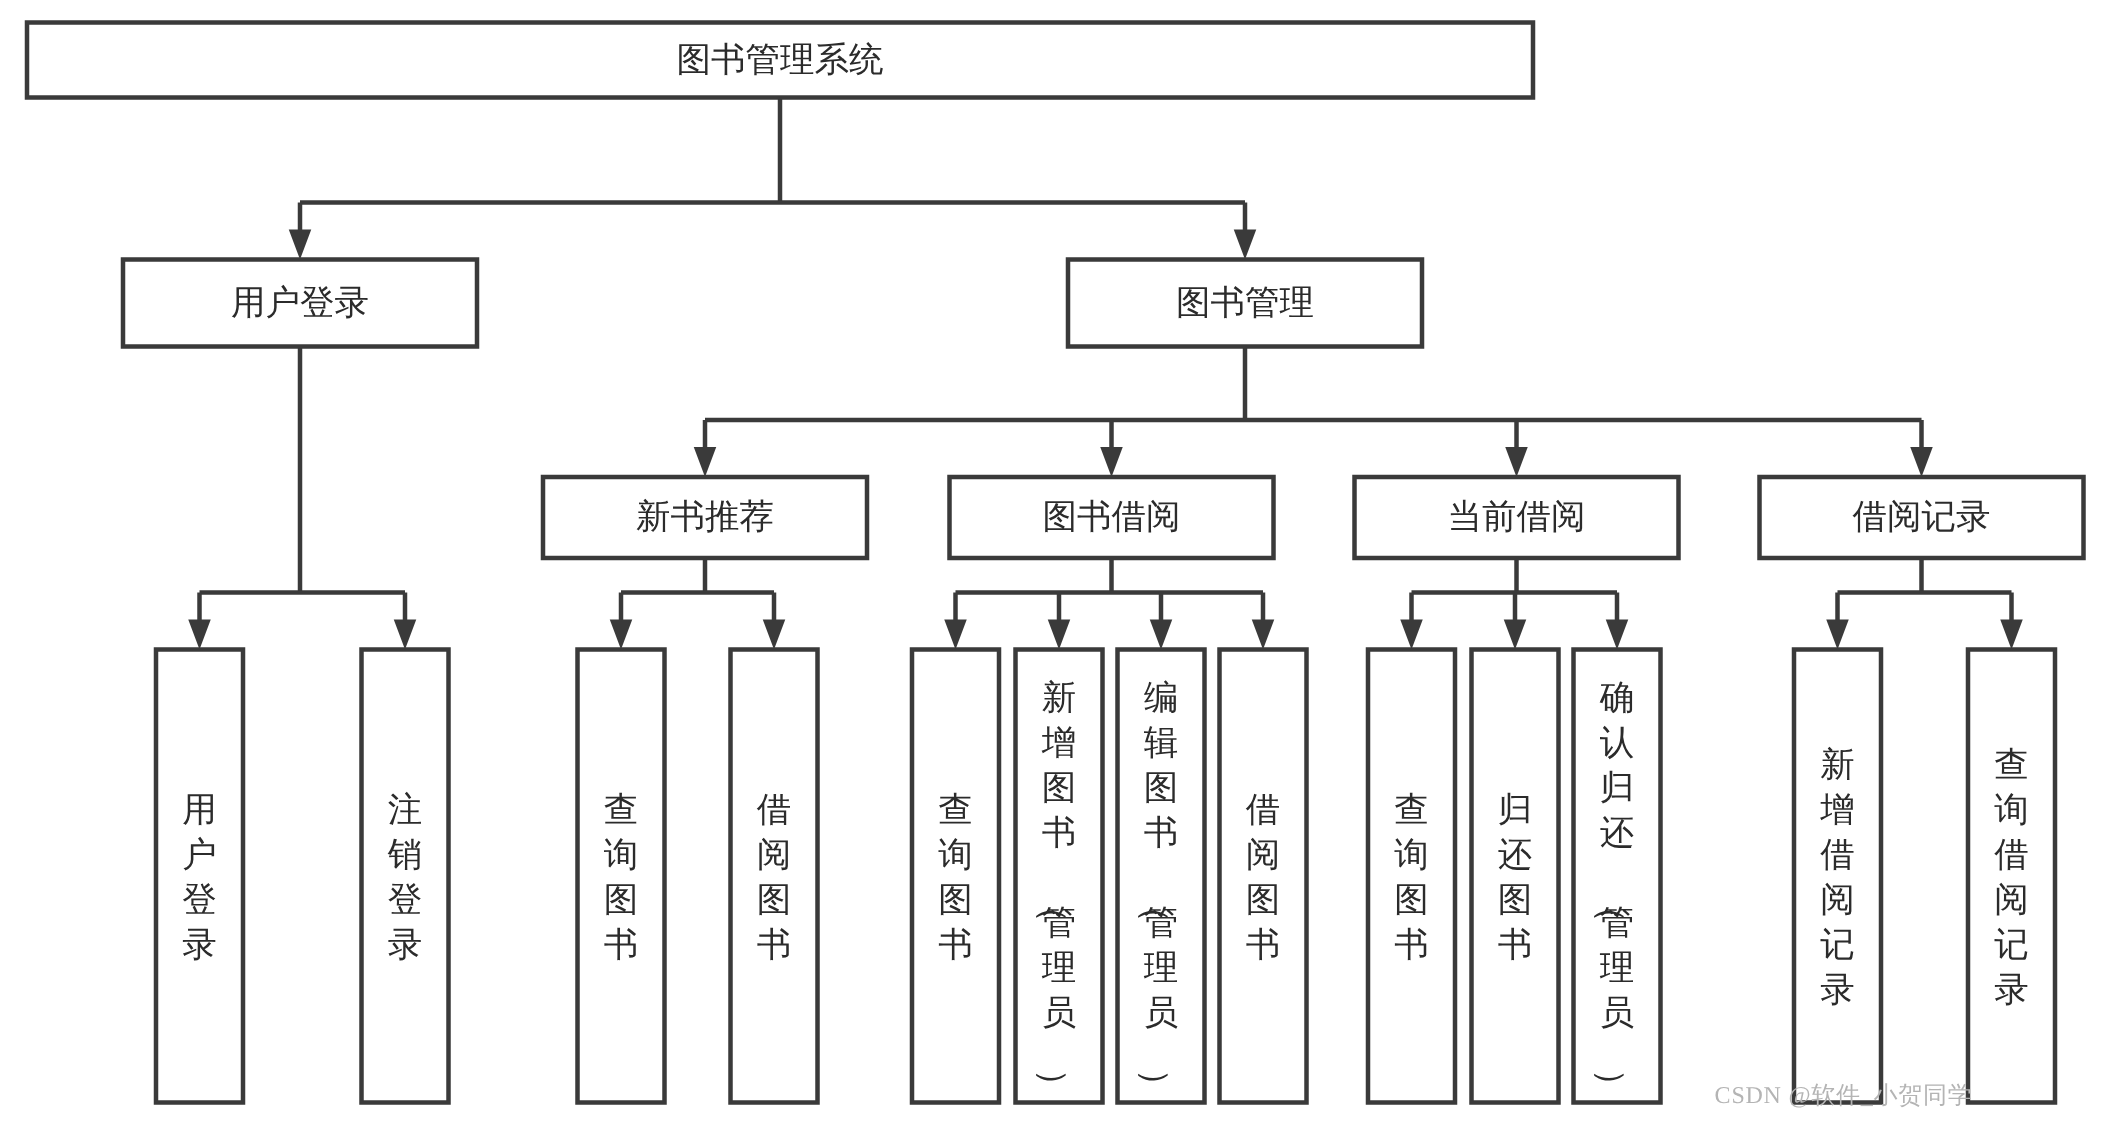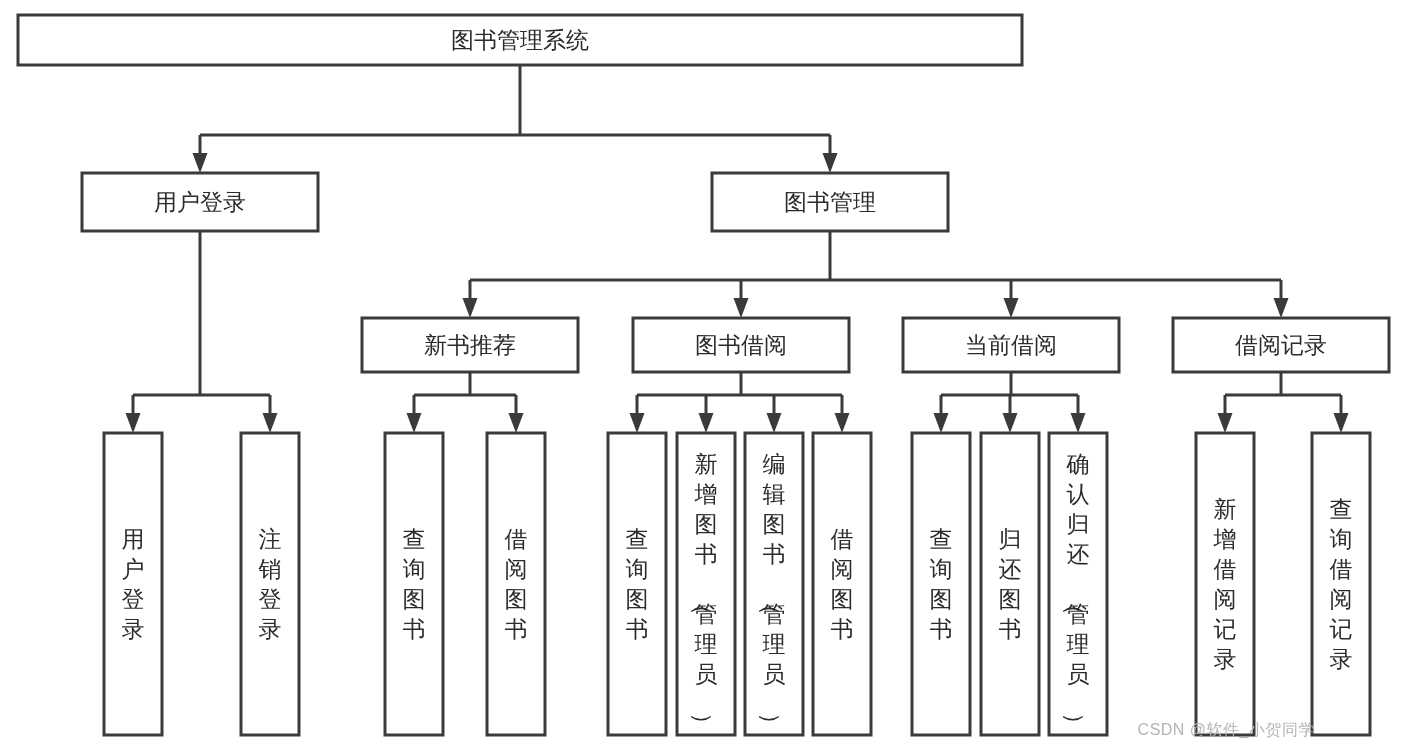--- a/index.html
+++ b/index.html
@@ -51,21 +51,21 @@
   .node-label-v {
     fill: #2b2b2b;
     font-family: "DejaVu Sans", "Liberation Sans", sans-serif;
     font-size: 23px;
     text-anchor: middle;
   }
   .watermark-text {
     position: absolute;
     right: 8px;
     bottom: 6px;
-    font-family: Liberation Sans, sans-serif;
+    font-family: Liberation Serif, serif;
     font-size: 16px;
     color: #b4b4b4;
     white-space: nowrap;
     letter-spacing: 0.5px;
     pointer-events: none;
   }
 </style>
 </head>
 <body>
 

